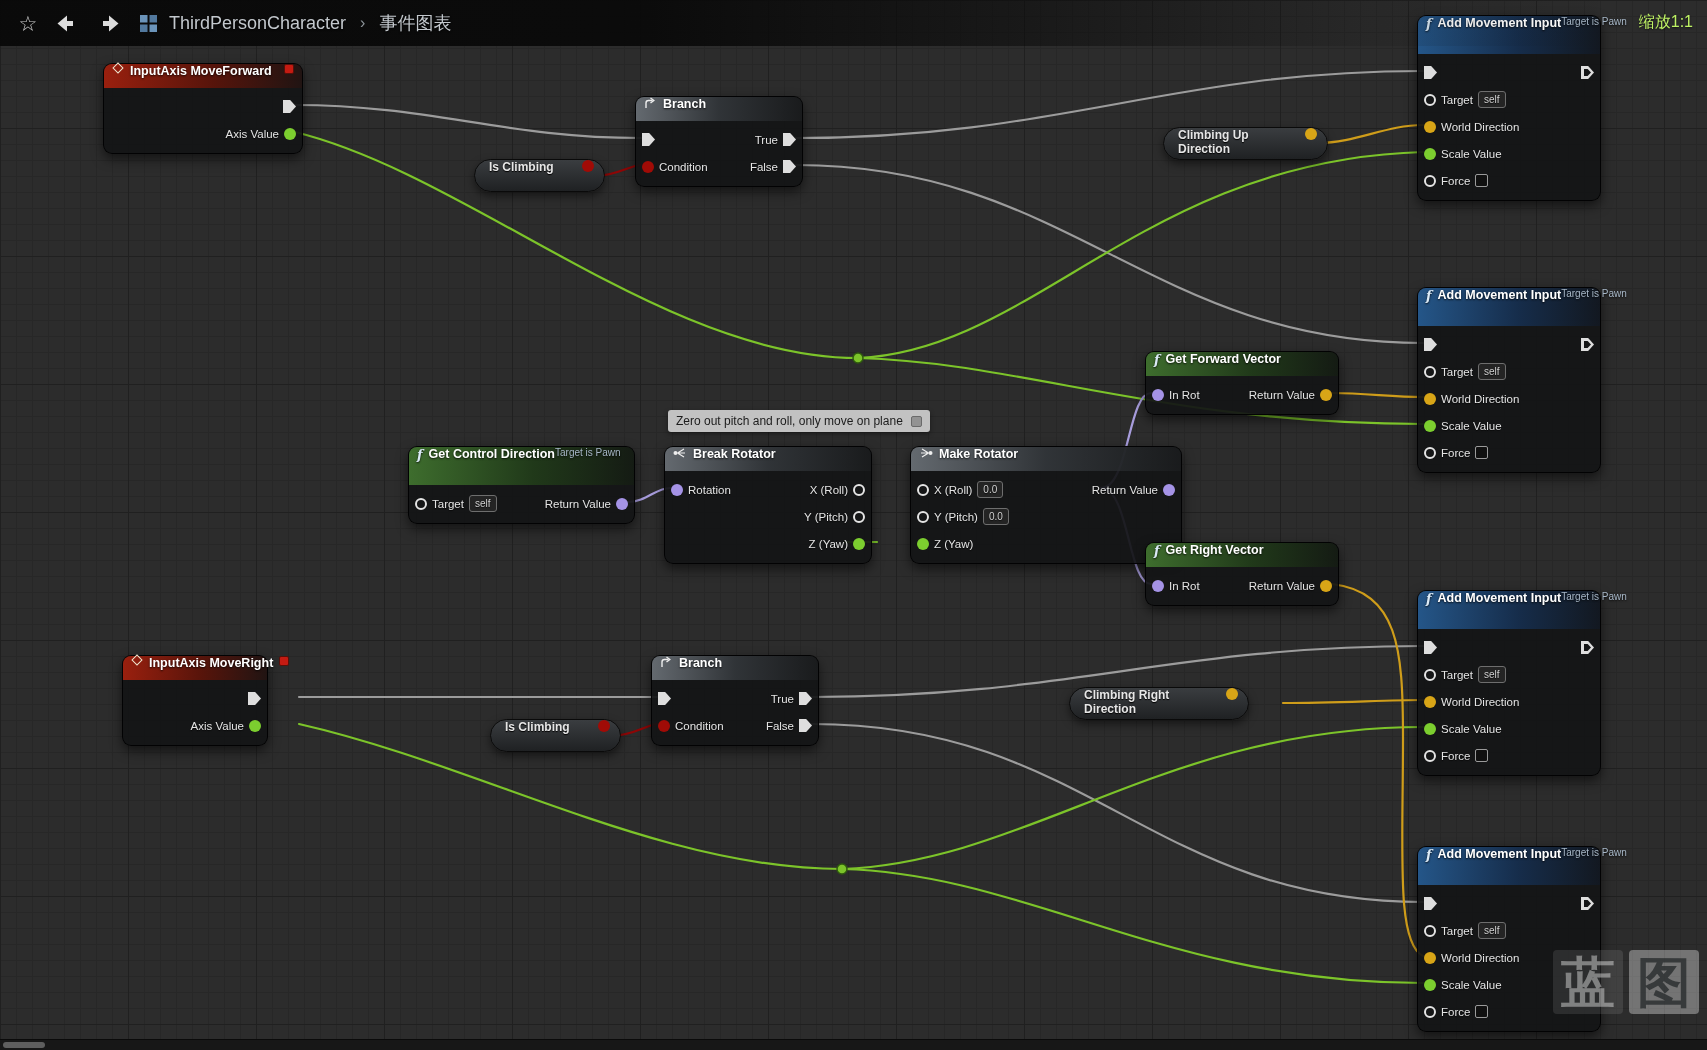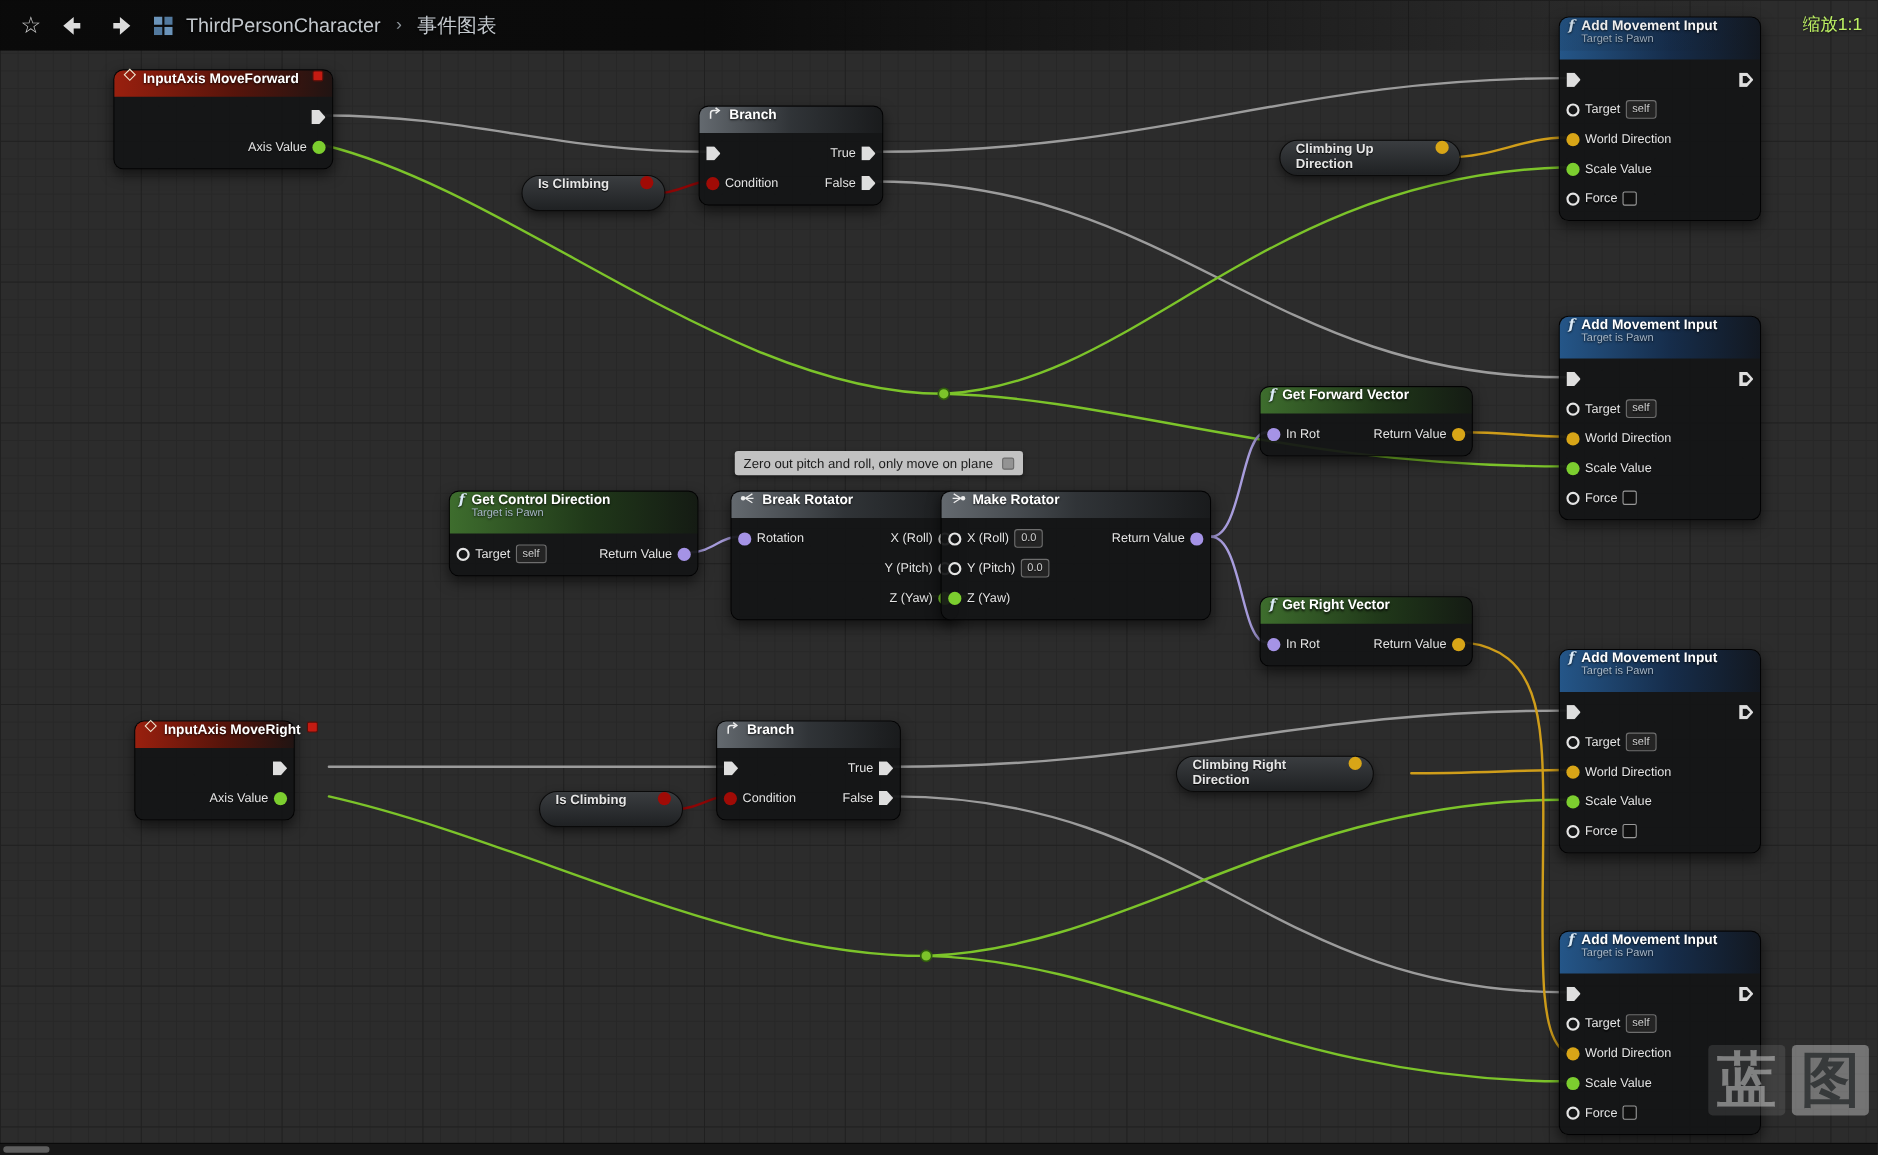--- a/index.html
+++ b/index.html
@@ -24,21 +24,21 @@
  background:linear-gradient(90deg,rgba(9,9,9,.97) 0%,rgba(9,9,9,.94) 38%,rgba(9,9,9,.55) 60%,rgba(9,9,9,.12) 80%,rgba(9,9,9,0) 95%)}
 .tbtn{display:flex;align-items:center;justify-content:center;width:28px;height:30px;cursor:pointer}
 .star{font-size:21px;color:#cfcfcf;line-height:1}
 .crumb{font-size:18px;color:#c3c8cd;text-shadow:0 1px 2px #000;cursor:pointer}
 .csep{font-size:16px;color:#8d949a;padding:0 2px}
 .zoomlbl{position:absolute;right:14px;top:12px;z-index:31;font-size:16px;color:#bef264;text-shadow:0 1px 2px rgba(0,0,0,.6)}
 
 .node{position:absolute;background:rgba(19,20,21,.93);border:1px solid rgba(0,0,0,.85);border-radius:9px;box-shadow:0 5px 12px rgba(0,0,0,.55);z-index:5;color:#e4e4e4}
 .hdr{display:flex;align-items:flex-start;gap:6px;padding:0 8px;height:24px;border-radius:8px 8px 0 0;font-weight:bold;font-size:12.5px;color:#fff;text-shadow:0 1px 2px rgba(0,0,0,.8);white-space:nowrap}
 .hdr.h2{height:38px}
-.ht{display:flex;flex-direction:column;line-height:1.15;min-width:0}
+.ht{display:flex;flex-direction:row;line-height:1.15;min-width:0}
 .st{font-size:10px;font-weight:normal;color:#a7b7c7}
 .hred{background:linear-gradient(90deg,rgba(158,32,14,.97),rgba(96,20,9,.88) 55%,rgba(44,18,14,.5))}
 .hblue{background:linear-gradient(90deg,rgba(37,88,140,.97),rgba(22,48,82,.88) 55%,rgba(16,26,42,.5))}
 .hgreen{background:linear-gradient(90deg,rgba(63,112,46,.97),rgba(34,62,26,.88) 55%,rgba(20,32,16,.5))}
 .hgray{background:linear-gradient(90deg,rgba(104,110,116,.95),rgba(52,56,60,.88) 50%,rgba(30,32,34,.5))}
 .body{padding:5px 0 6px}
 .row{display:flex;align-items:center;height:27px;padding:0 6px;font-size:11.5px;white-space:nowrap;text-shadow:0 1px 1px rgba(0,0,0,.7)}
 .lg{display:flex;align-items:center;gap:5px;min-width:0}
 .rg{display:flex;align-items:flex-end;gap:5px;margin-left:auto}
 .pin{width:12px;height:12px;border-radius:50%;flex:none;cursor:crosshair}
@@ -326,21 +326,21 @@
         </div>
       <div class="row">
           <span class="rg">
             <span>Z (Yaw)</span>
             <span class="pin c-flt"></span>
           </span>
         </div>
     </div>
   </div>
 
-  <div class="node" style="left:855px;top:446px;width:246px">
+  <div class="node" style="left:910px;top:446px;width:272px">
     <div class="hdr hgray">
       <svg width="14" height="12" viewBox="0 0 14 12">
           <circle cx="11.5" cy="6" r="2" fill="#eee"></circle>
           <path d="M9.5 6 H2 M9.5 6 L3 2 M9.5 6 L3 10" stroke="#eee" stroke-width="1.2" fill="none"></path>
         </svg>
       <span>Make Rotator</span>
     </div>
     <div class="body">
       <div class="row">
         <span class="lg">

